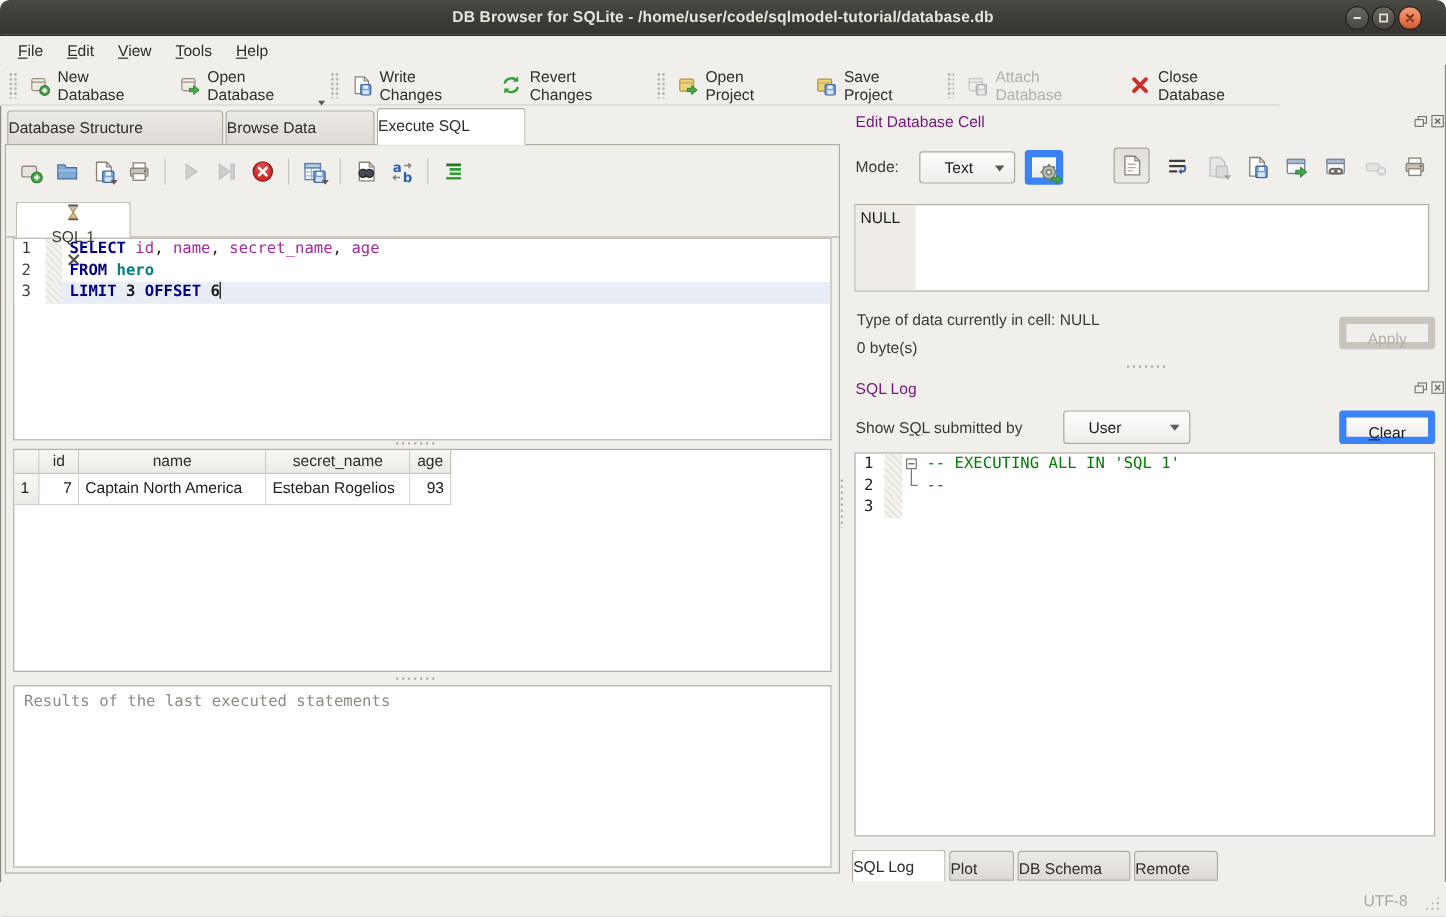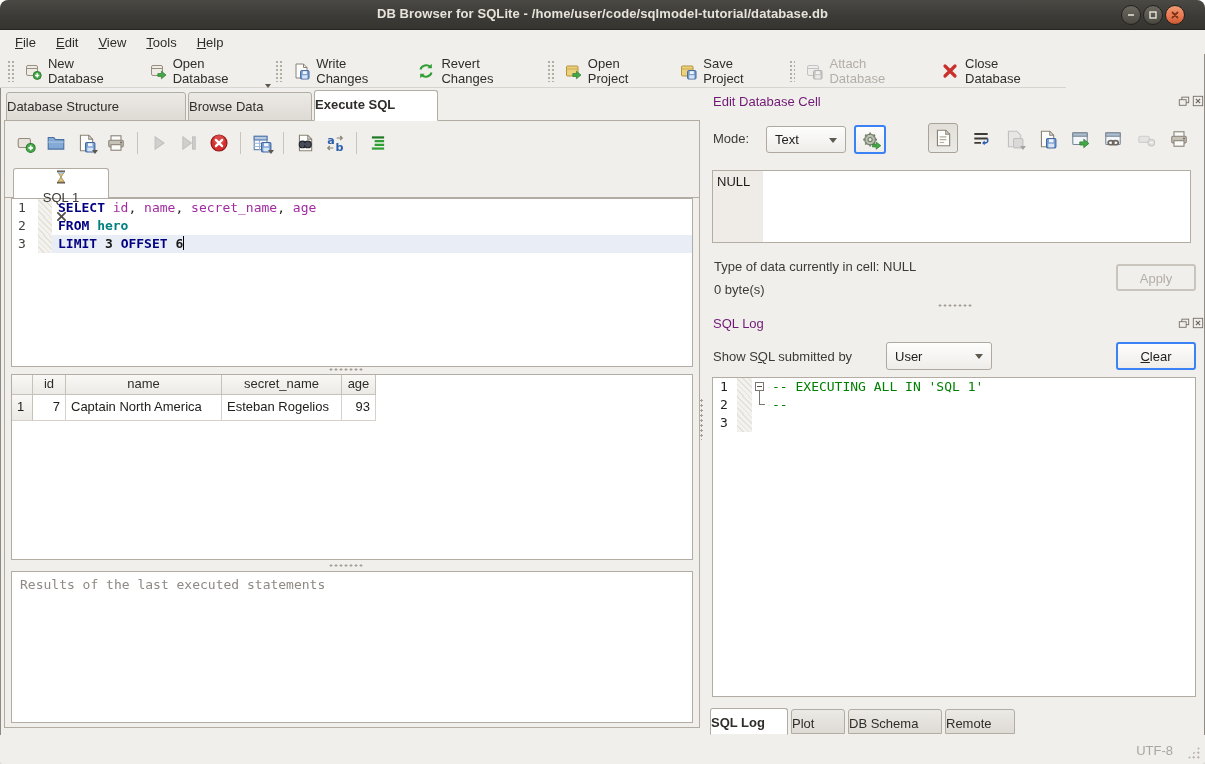--- a/index.html
+++ b/index.html
@@ -34,21 +34,21 @@
   .tb-btn{display:flex; align-items:center; gap:6px; padding:4px 9px 4px 7px; border-radius:3px; position:relative;}
   .tb-btn .lbl{font-size:13px; color:#2f2d29;}
   .tb-btn.disabled .lbl{color:#b3aea6;}
   .tb-btn .ic{width:18px; height:18px; flex:0 0 auto;}
   .tb-btn.disabled .ic{opacity:.45; filter:grayscale(1);}
   .dd-caret{position:absolute; right:1px; bottom:2px; width:0; height:0;
     border-left:3.5px solid transparent; border-right:3.5px solid transparent; border-top:4px solid #5d594f;}
   
   .tab{position:absolute; top:0; height:29px; background:linear-gradient(#eceae6,#dedad4);
     border:1px solid #b2aca3; border-radius:3px 3px 0 0; padding-top:6px; color:#2f2d29;}
-  .tab.active{background:#fff; height:31px; border-bottom:1px solid #fff; z-index:3; font-weight:bold;}
+  .tab.active{background:#fff; height:31px; border-bottom:1px solid #fff; z-index:3; font-weight:normal;}
   #maintabs{position:absolute; left:5px; top:90px; width:695px; height:31px;}
   
   #leftframe{position:absolute; left:4px; top:120px; width:696px; height:608px;
     border:1px solid #b2aca3; background:#f1efec;}
   #sqltoolbar{position:absolute; left:8px; top:8px; height:28px; display:flex; align-items:center; gap:4px;}
   .sic{width:26px; height:26px; padding:3px; position:relative; border-radius:3px;}
   .sic .ic{width:20px; height:20px; display:block;}
   .sic.disabled{opacity:.5; filter:grayscale(1);}
   .sic-sep{width:1px; height:22px; background:#c9c4bc; margin:0 4px;}
   #sqltabstrip{position:absolute; left:0; top:46px; width:694px; height:31px; border-bottom:1px solid #b2aca3;}
@@ -84,24 +84,24 @@
     border:1px solid #b2aca3; padding:5px 8px; font-family:"DejaVu Sans Mono", monospace; color:#8e8a83; font-size:13px;}
   
   .hdots{height:5px; width:34px; background-image:radial-gradient(#a49e95 1px, transparent 1.2px);
     background-size:5px 5px; background-position:center;}
   .vdots{width:5px; height:42px; background-image:radial-gradient(#a49e95 1px, transparent 1.2px);
     background-size:5px 5px;}
   
   .dock-title{font-size:13px; color:#701a75;}
   .dock-btn{width:12px; height:12px; position:absolute;}
   .combo{background:linear-gradient(#fdfdfc,#efedea); border:1px solid #afa99f; border-radius:3px;
-    position:absolute; display:flex; align-items:center; padding:0 8px; color:#21201d;}
+    position:absolute; display:flex; align-items:center; padding:0 20px; color:#21201d;}
   .combo .arrow{position:absolute; right:8px; top:50%; margin-top:-2px; width:0; height:0;
     border-left:4px solid transparent; border-right:4px solid transparent; border-top:5px solid #5d594f;}
-  .pushbtn{background:linear-gradient(#fdfdfc,#efedea); border:2px solid #3b82f6; border-radius:3px;
+  .pushbtn{background:linear-gradient(#fdfdfc,#efedea); border:6px solid #3b82f6; border-radius:3px;
     position:absolute; text-align:center; color:#21201d;}
   .pushbtn.disabled{color:#b3aea6; background:#f1efec; border-color:#c9c4bc;}
   .iconbtn{position:absolute; border-radius:3px; padding:3px;}
   .iconbtn.pressed{border:1px solid #a8a299; background:linear-gradient(#e2dfda,#eceae6); padding:4px;}
   .iconbtn .ic{width:20px; height:20px; display:block;}
   .iconbtn.disabled{opacity:.5; filter:grayscale(1);}
   #celleditor{position:absolute; left:712px; top:170px; width:479px; height:73px; background:#fff; border:1px solid #b2aca3;}
   #celleditor .gutter{position:absolute; left:0; top:0; bottom:0; width:50px; background:#efece7;}
   #celleditor .val{position:absolute; left:4px; top:3px; font-size:13px; color:#1c1b18;}
   #logeditor{position:absolute; left:712px; top:377px; width:484px; height:320px;}

